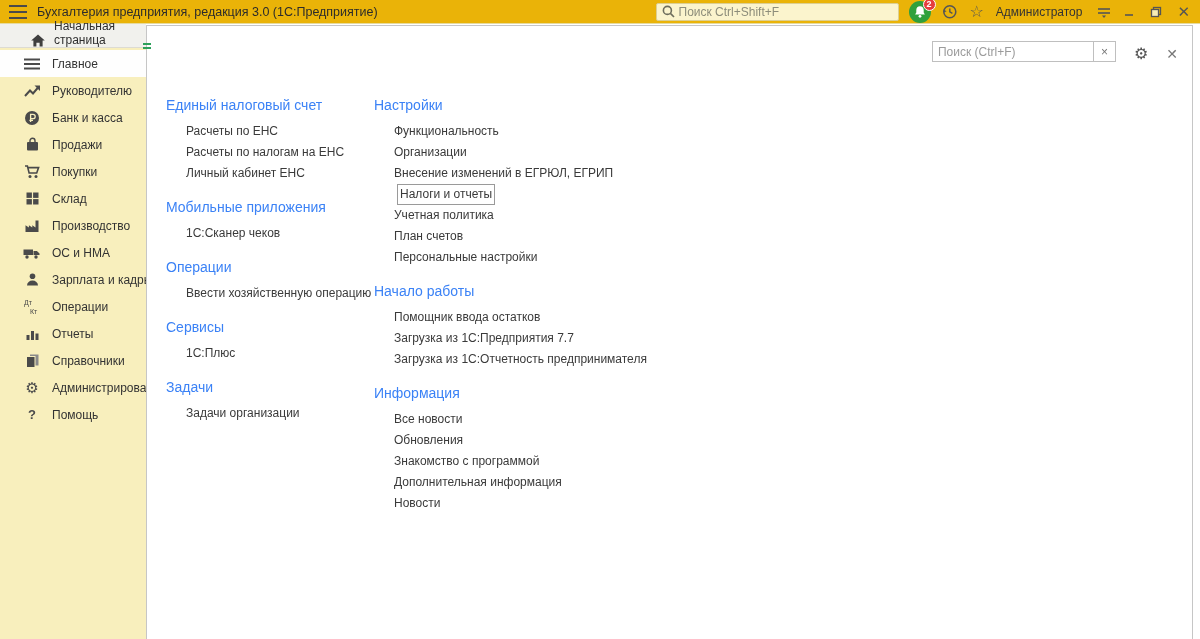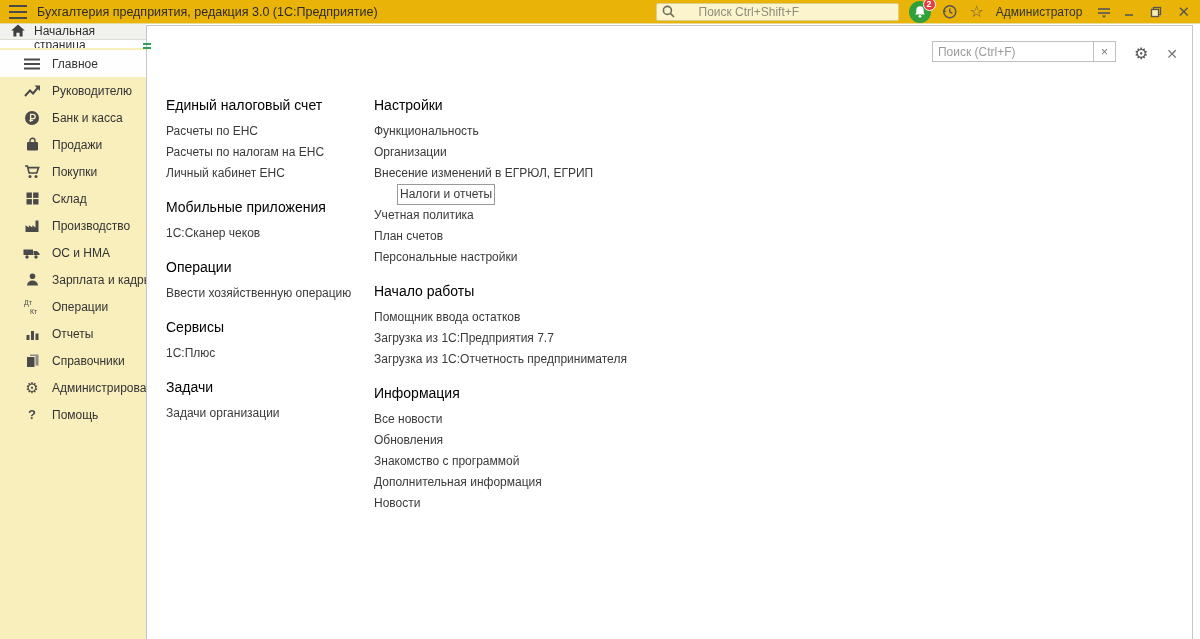--- a/index.html
+++ b/index.html
@@ -10,42 +10,42 @@
   .titlebar { position:absolute; left:0; top:0; width:1200px; height:24px;
     background:#eab308; border-bottom:1px solid #e6db9e;
     display:flex; align-items:center; }
   .tb-burger { width:18px; height:14px; margin:0 10px 0 9px; display:flex;
     flex-direction:column; justify-content:space-between; cursor:pointer; }
   .tb-burger i { display:block; height:2px; background:#4a4a4a; }
   .tb-title { font-size:12.5px; color:#2b2b2b; white-space:nowrap; }
   .tb-spacer { flex:1; }
   .tb-search { display:flex; align-items:center; width:243px; height:18px;
     background:#fbf4cd; border:1px solid #dccf92; border-radius:2px;
-    padding:0 5px; margin-right:10px;gap:20px; }
+    padding:0 5px; margin-right:10px; }
   .tb-search svg { flex:none; margin-right:4px; }
   .tb-search input { border:none; outline:none; background:transparent;
     font-family:inherit; font-size:12px; color:#555; width:100%; }
   .tb-search input::placeholder { color:#8d8d7a; }
   .tb-bell { position:relative; width:22px; height:22px; border-radius:50%;
     background:#2fa03c; flex:none; margin-right:10px; cursor:pointer; }
   .tb-bell svg { position:absolute; left:3px; top:3px; }
   .tb-badge { position:absolute; right:-5px; top:-3px; min-width:13px; height:13px;
     border-radius:7px; background:#e53e3e; border:1px solid #fdfdfd;
     color:#fff; font-size:9px; font-weight:bold; line-height:11px;
     text-align:center; padding:0 2px; }
   .tb-icon { margin-right:12px; cursor:pointer; color:#555; display:flex; align-items:center; }
   .tb-star { font-size:16px; color:#555; }
   .tb-user { font-size:12px; color:#333; margin-right:14px; cursor:pointer;text-align:center; }
   .tb-winbtn { margin-right:15px; cursor:pointer; color:#555; display:flex; align-items:center; }
   .tb-close { font-size:15px; margin-right:10px; }
 
   
-  .tab-home { position:absolute; left:0; top:24px; width:146px; height:16px;
+  .tab-home { position:absolute; left:0; top:24px; width:146px; height:24px;
     background:#f1f1ed; border-bottom:1px solid #dddbd2;
-    display:flex; align-items:flex-start; cursor:pointer; }
+    display:flex; align-items:flex-end; cursor:pointer;padding-left:20px; }
   .tab-home svg { margin:0 9px 0 11px; flex:none; }
   .tab-home span { font-size:12px; color:#2f2f2f; }
 
   
   .sidebar { position:absolute; left:0; top:48px; width:146px; height:591px;
     background:#f8efbd; padding-top:2px; }
   .sb-item { display:flex; align-items:center; height:27px; padding-left:22px;
     cursor:pointer; }
   .sb-item.active { background:#fefefe; }
   .sb-icon { width:20px; height:17px; margin-right:10px; display:flex;
@@ -70,24 +70,24 @@
   .c-search-clear { width:22px; border-left:1px solid #bfbfbf; display:flex;
     align-items:center; justify-content:center; font-size:12px; color:#777;
     cursor:pointer; background:#fff; }
   .c-gear { margin-left:18px; font-size:16px; color:#555; cursor:pointer; line-height:16px; }
   .c-close { margin-left:18px; font-size:14px; color:#777; cursor:pointer; }
 
   .col { position:absolute; top:71px; }
   .col1 { left:19px; width:205px; }
   .col2 { left:227px; width:320px; }
   .section { margin-bottom:16px; }
-  .section-title { font-size:14px; color:#000000; margin-bottom:7px; cursor:pointer;
+  .section-title { font-size:14px; color:#3b82f6; margin-bottom:7px; cursor:pointer;
     white-space:nowrap; }
   .link-row { line-height:19px; }
-  .link { display:inline-block; font-size:12px; color:#3a3a3a; margin-left:0;
+  .link { display:inline-block; font-size:12px; color:#3a3a3a; margin-left:20px;
     cursor:pointer; text-decoration:none; white-space:nowrap; }
   .link.focused { outline:1px solid #9a9a9a; padding:0 2px; margin-left:24px; }
 </style>
 </head>
 <body>
 
 <div class="titlebar">
   <div class="tb-burger">
       <i></i>
       <i></i>

